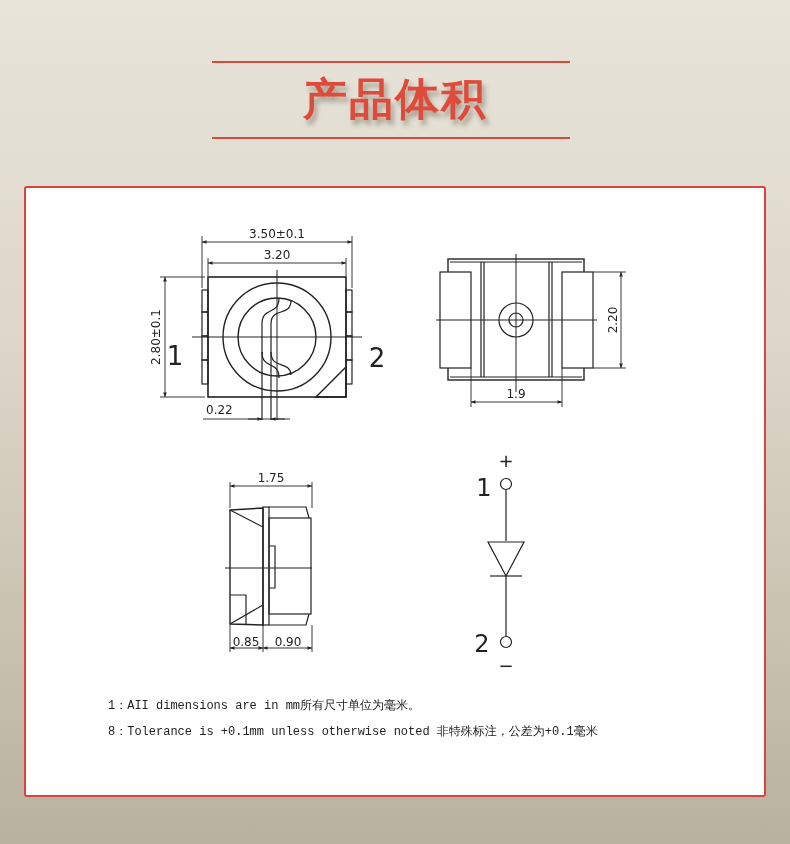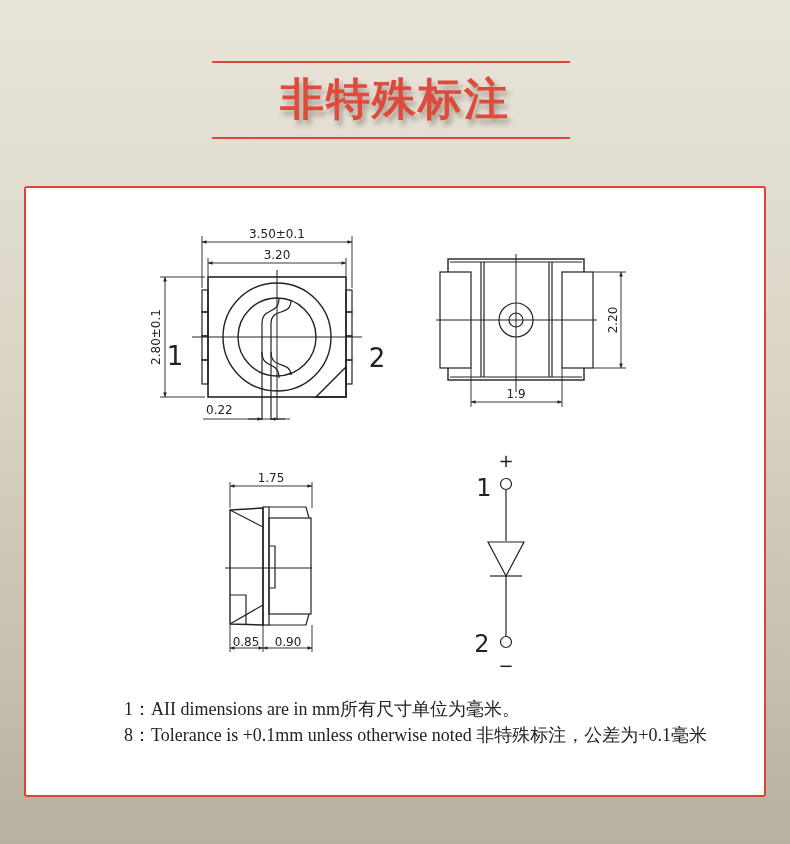--- a/index.html
+++ b/index.html
@@ -14,29 +14,29 @@
       font-family:"DejaVu Sans", sans-serif; font-weight:bold;
       font-size:44px; letter-spacing:2px; color:#de4b3c;
       text-shadow: 3px 5px 5px rgba(90,80,60,0.45);
     }
     .frame {
       position:absolute; left:24px; top:186px; width:738px; height:607px;
       background:#ffffff; border:2px solid #d9453a; border-radius:3px;
     }
     svg.drawing { position:absolute; left:0; top:0; }
     .note {
-      position:absolute; left:124px; font-size:18px; color:#222;
-      font-family:Liberation Serif, serif; white-space:nowrap;
+      position:absolute; left:108px; font-size:12px; color:#222;
+      font-family:Liberation Mono, monospace; white-space:nowrap;
     }
   </style>
 </head>
 <body>
 
 <div class="rule" style="top:61px;"></div>
-<div class="title">非特殊标注</div>
+<div class="title">产品体积</div>
 <div class="rule" style="top:137px;"></div>
 
 <div class="frame"></div>
 
 <svg class="drawing" width="790" height="844" viewBox="0 0 790 844" fill="none" stroke="#222" stroke-width="1.2" font-family="DejaVu Sans, sans-serif">
   <defs>
     <marker id="arr" viewBox="0 0 10 10" refX="10" refY="5" markerWidth="7" markerHeight="5" orient="auto-start-reverse">
       <path d="M0,1 L10,5 L0,9 z" fill="#222" stroke="none"></path>
     </marker>
   </defs>

